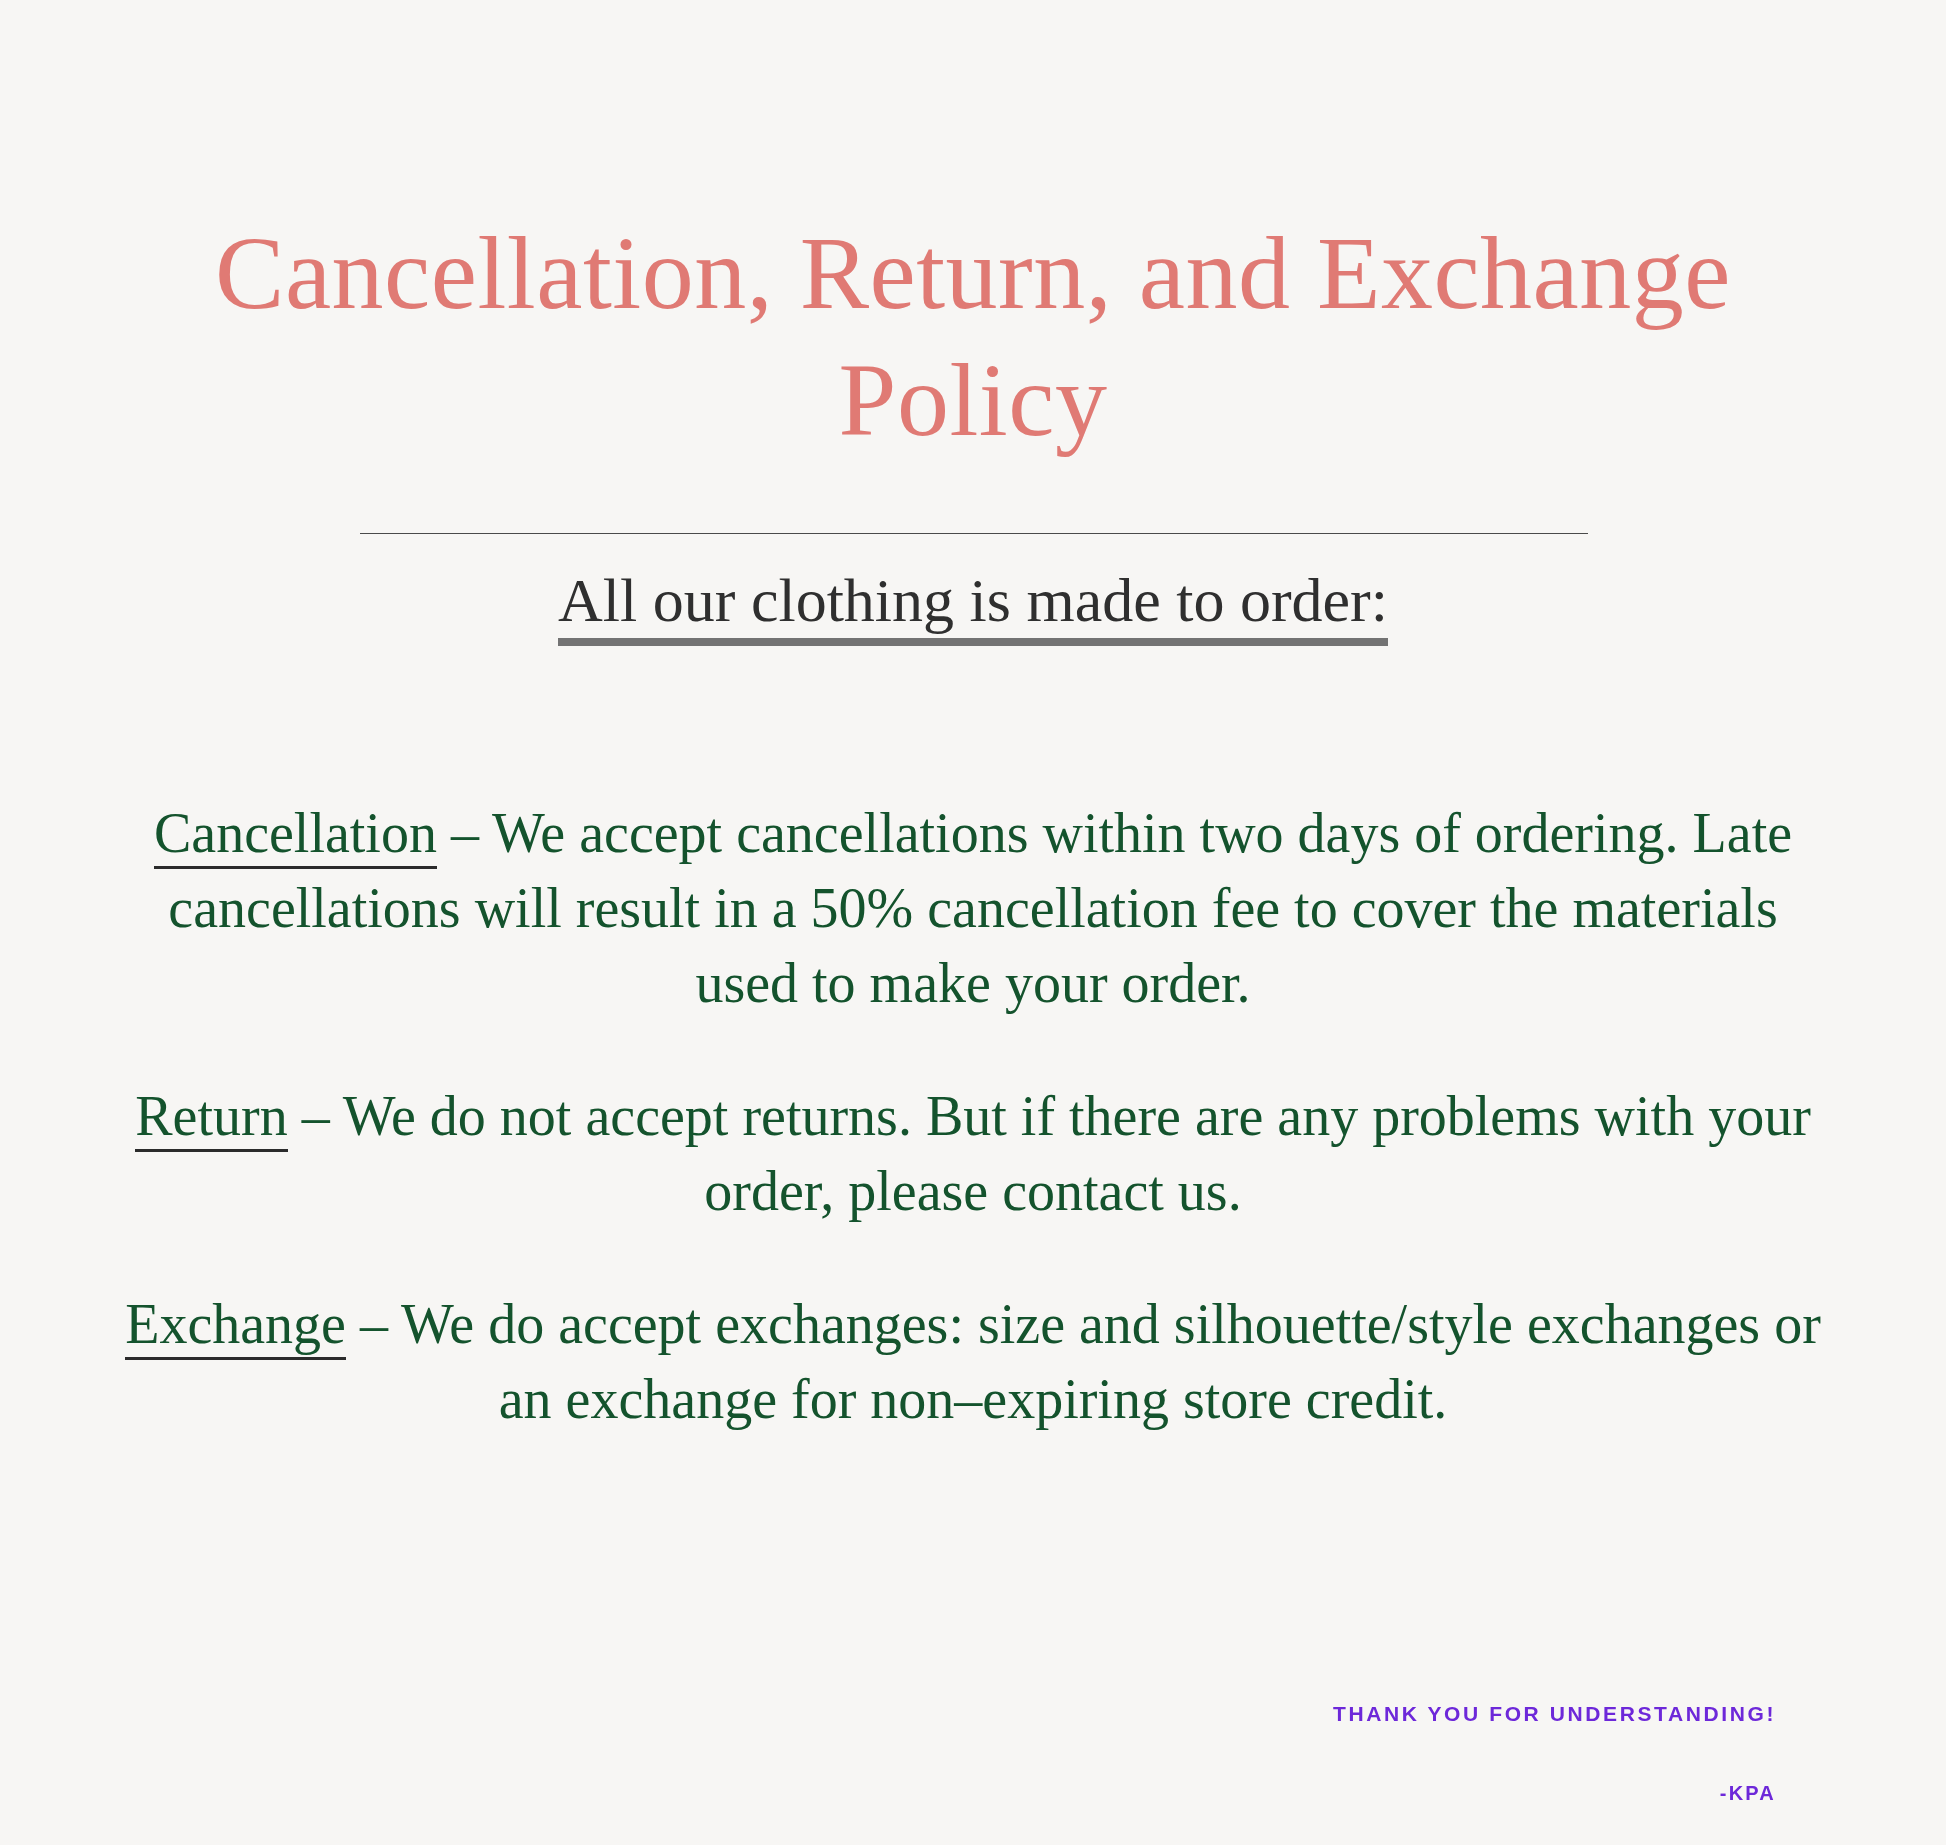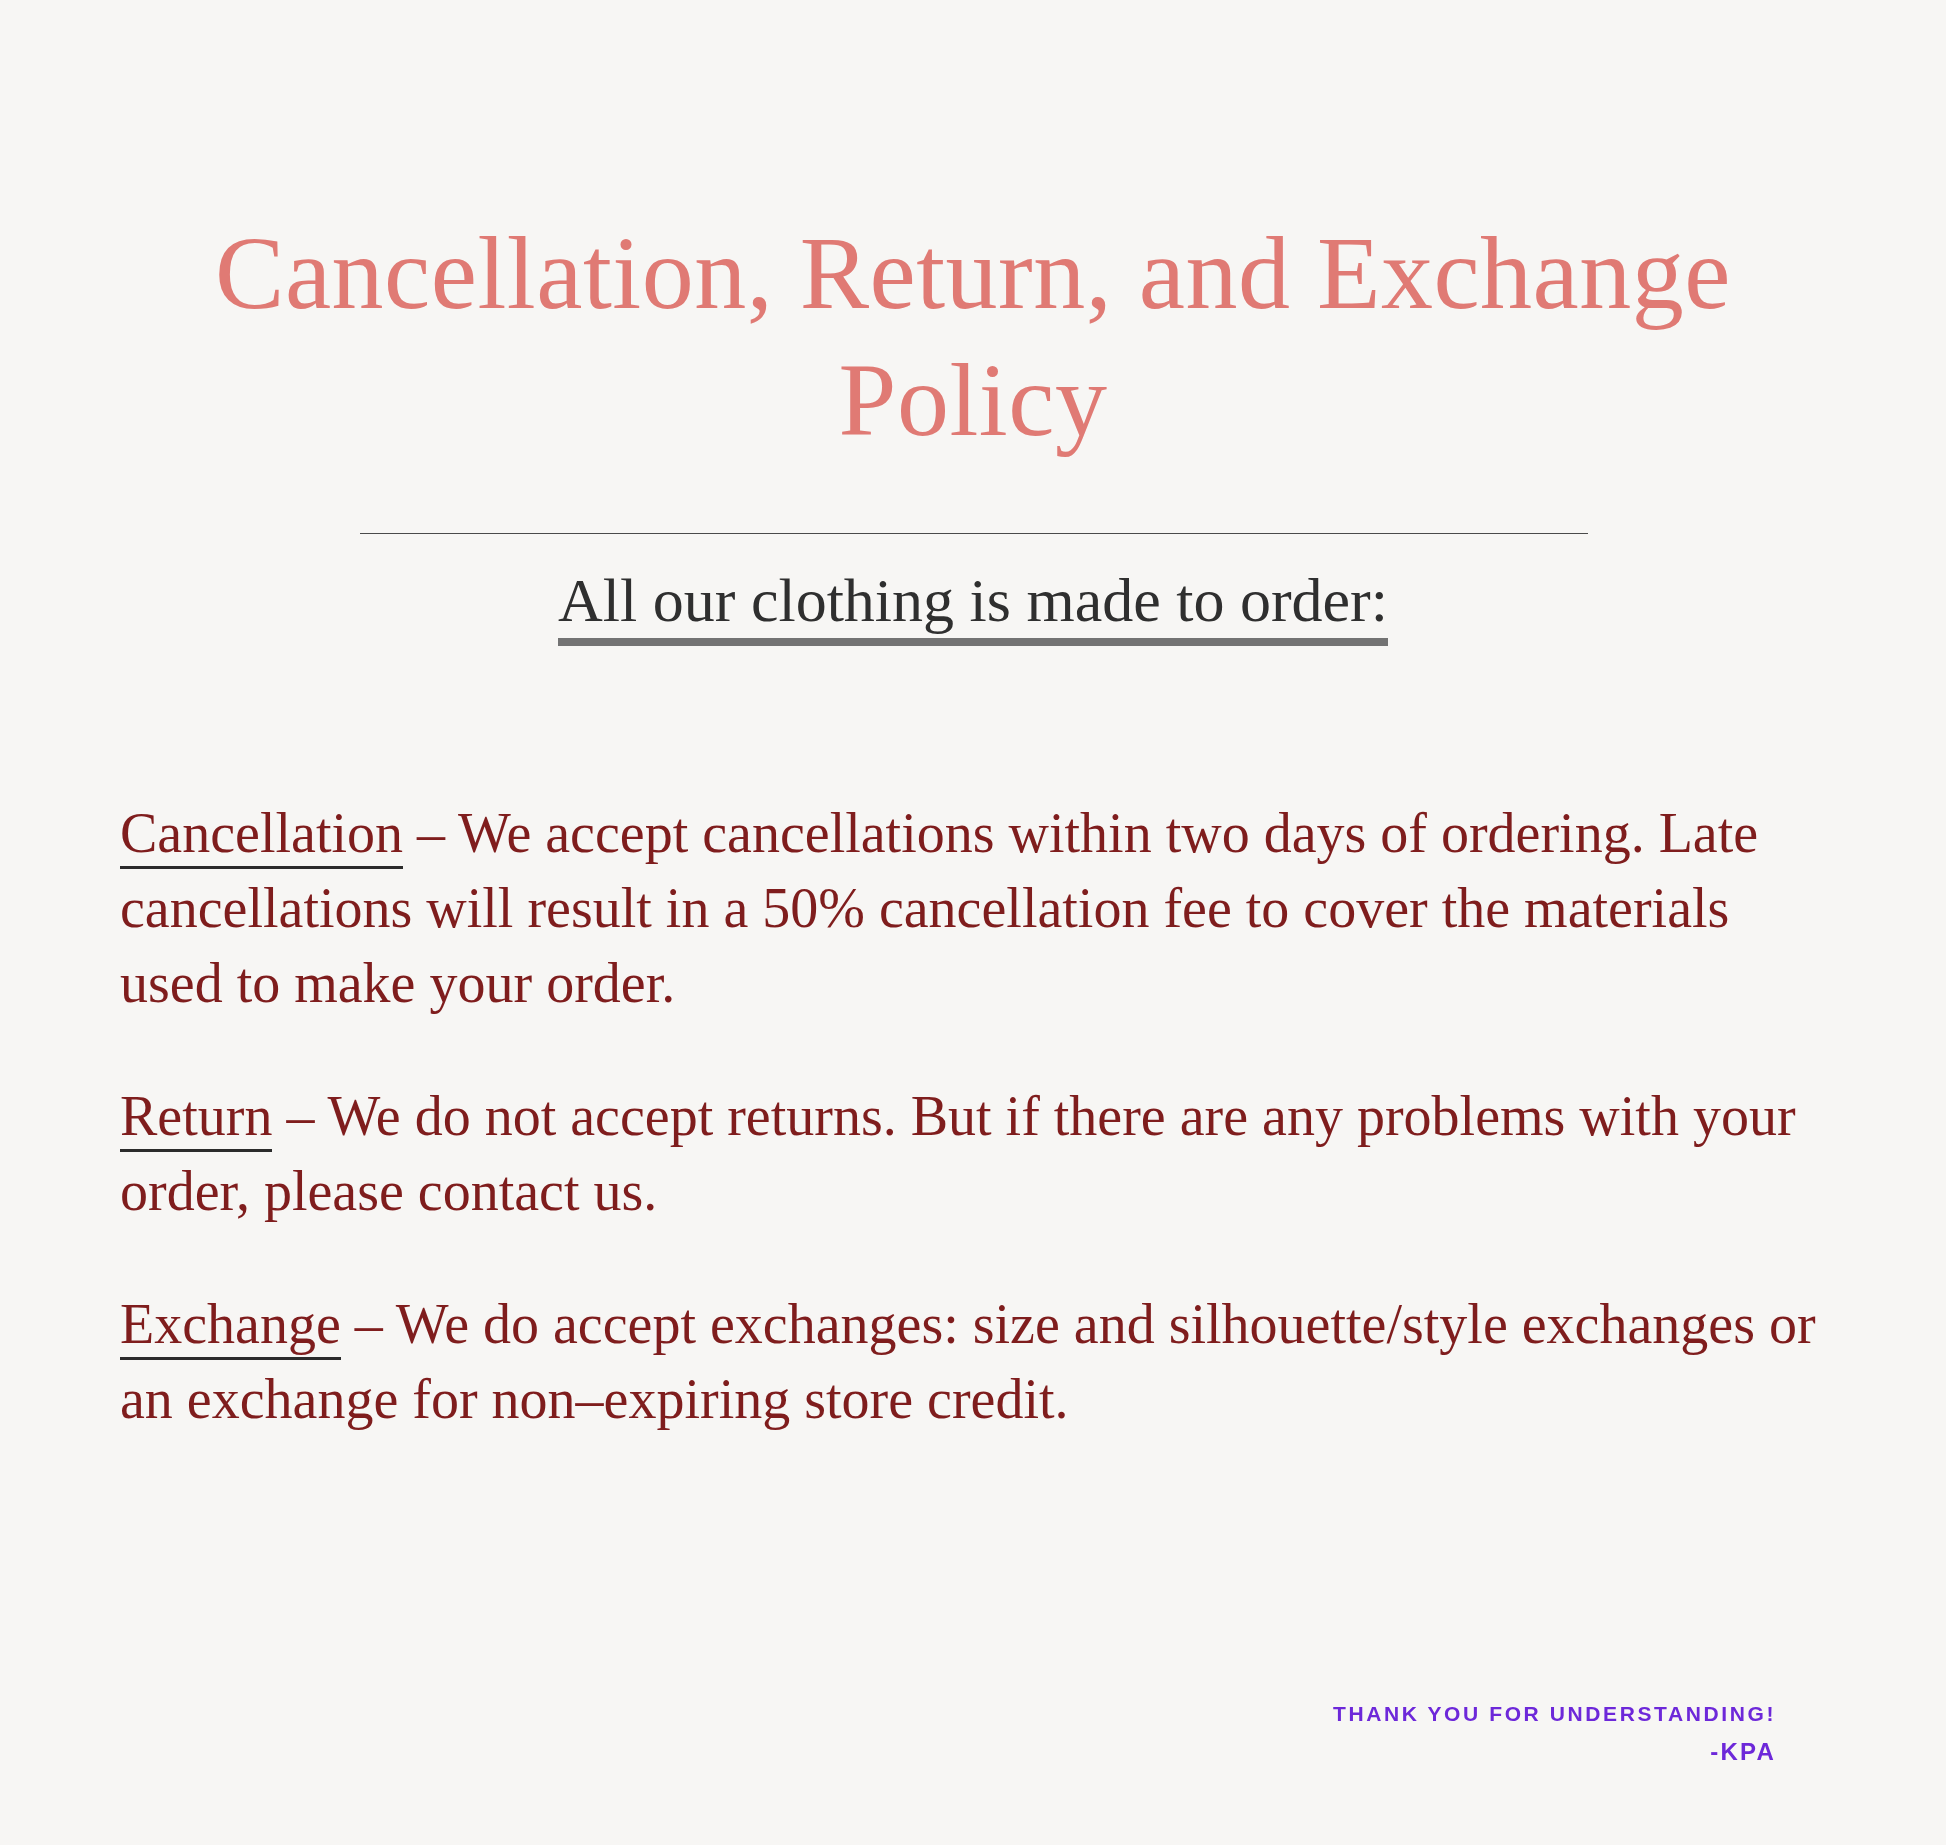--- a/index.html
+++ b/index.html
@@ -68,26 +68,26 @@
   }
 
   
   .body-wrap {
     position: absolute;
     left: 120px;
     top: 740px;
     width: 1706px;
   }
   .section {
-    text-align: left;
+    text-align: center;
     font-family: "Liberation Serif", serif;
     font-weight: 300;
     font-size: 56px;
     line-height: 1.34;
-    color: #7f1d1d;
+    color: #14532d;
     margin-bottom: 58px;
   }
   .section .term {
     border-bottom: 3px solid #2b2b2b;
     padding-bottom: 2px;
   }
 
   
   .footer {
     position: absolute;
@@ -96,23 +96,24 @@
     width: 1606px;
     text-align: right;
     font-family: "Liberation Sans", sans-serif;
     font-size: 21px;
     font-weight: 700;
     letter-spacing: 2.6px;
     color: #6d28d9;
     line-height: 1.7;
   }
   .footer .sig {
-    font-size: 24px;
+    font-size: 20px;
     letter-spacing: 2.2px;
     font-weight: 700;
+    margin-top: 44px;
   }
 </style>
 </head>
 <body>
 
 <div class="page">
 
   <h1 class="title">Cancellation, Return, and Exchange
 Policy</h1>
 

